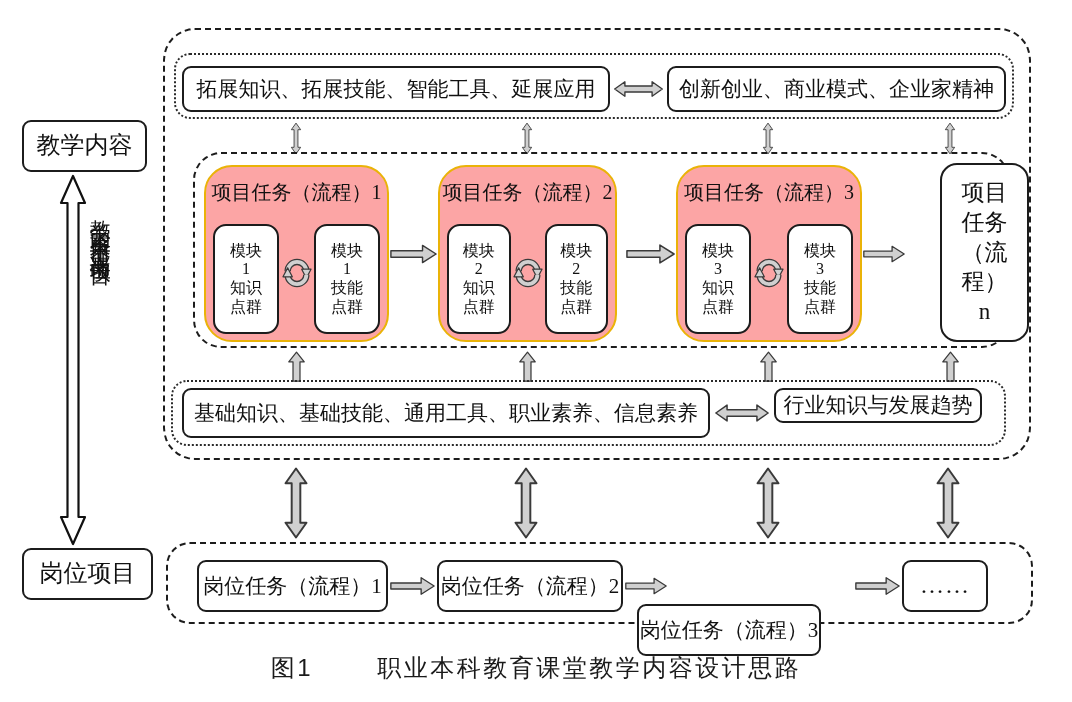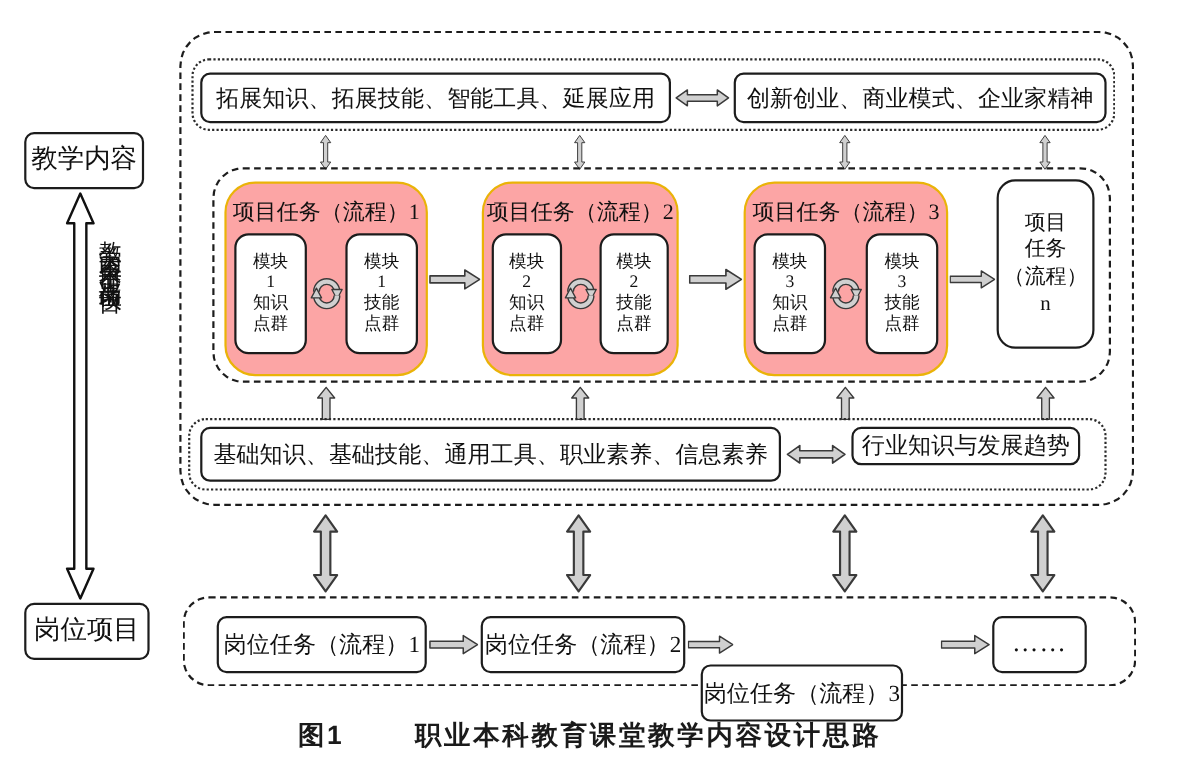--- a/index.html
+++ b/index.html
@@ -13,70 +13,70 @@
     display:flex;align-items:center;justify-content:center;text-align:center;
     box-sizing:border-box;line-height:1.15;
   }
   .dash-rect{position:absolute;box-sizing:border-box;background:transparent;}
   #outer-rect{left:163px;top:28px;width:868px;height:432px;border:2.5px dashed #1c1c1c;border-radius:32px;}
   #top-band{left:174px;top:53px;width:840px;height:66px;border:2px dotted #2a2a2a;border-radius:16px;}
   #middle-band{left:193px;top:152px;width:817px;height:196px;border:2.5px dashed #1c1c1c;border-radius:28px;}
   #bottom-band{left:171px;top:380px;width:835px;height:66px;border:2px dotted #2a2a2a;border-radius:16px;}
   #job-band{left:166px;top:542px;width:867px;height:82px;border:2.5px dashed #1c1c1c;border-radius:24px;}
 
-  #teach-box{left:22px;top:120px;width:109px;height:52px;font-size:24px;}
-  #jobproj-box{left:22px;top:548px;width:114px;height:52px;font-size:24px;}
+  #teach-box{left:22px;top:120px;width:125px;height:52px;font-size:24px;}
+  #jobproj-box{left:22px;top:548px;width:131px;height:52px;font-size:24px;}
   #left-arrow{left:58px;top:174px;width:30px;height:372px;}
   #left-vtext{
     left:87px;top:203px;height:330px;font-size:21px;
     writing-mode:vertical-rl;text-orientation:upright;letter-spacing:4px;line-height:1.2;
   }
 
   #boxA{left:182px;top:66px;width:428px;height:46px;font-size:21px;}
   #arrAB{left:613px;top:77px;width:51px;height:24px;}
   #boxB{left:667px;top:66px;width:339px;height:46px;font-size:21px;}
 
   .v-arrow-sm{width:20px;height:33px;top:122px;}
   #va1{left:286px;} #va2{left:517px;} #va3{left:758px;} #va4{left:940px;}
 
   .project-box{position:absolute;top:165px;height:177px;background:#fca5a5;border:2px solid #eab308;border-radius:28px;box-sizing:border-box;}
   #p1{left:204px;width:185px;} #p2{left:438px;width:179px;} #p3{left:676px;width:186px;}
   .project-title{display:block;text-align:center;margin-top:12px;font-size:20px;white-space:nowrap;}
   .module-row{display:flex;justify-content:space-between;align-items:center;padding:0 7px;margin-top:6px;}
   .module-box{
     width:66px;height:110px;background:#fff;border:2px solid #1c1c1c;border-radius:13px;
     display:flex;align-items:center;justify-content:center;text-align:center;
-    font-size:16px;line-height:1.17;white-space:pre-line;box-sizing:border-box;
+    font-size:16px;line-height:1.17;white-space:pre-line;box-sizing:border-box;margin-top:12px;
   }
   .cycle-icon{width:34px;height:34px;flex:0 0 auto;}
 
   .r-arrow{position:absolute;top:242px;height:24px;}
   #arr12{left:390px;width:47px;} #arr23{left:626px;width:49px;} #arr3n{left:863px;width:42px;}
 
-  #nbox{left:906px;top:163px;width:89px;height:154px;border-radius:17px;font-size:19px;line-height:1.3;white-space:pre-line;}
+  #nbox{left:940px;top:163px;width:89px;height:179px;border-radius:17px;font-size:23px;line-height:1.3;white-space:pre-line;}
 
   .up-arrow{width:19px;height:31px;top:351px;}
   #ua1{left:287px;} #ua2{left:518px;} #ua3{left:759px;} #ua4{left:941px;}
 
   #boxC{left:182px;top:388px;width:528px;height:50px;font-size:21px;}
   #arrCD{left:714px;top:401px;width:56px;height:24px;}
   #boxD{left:774px;top:388px;width:208px;height:35px;font-size:21px;}
 
   .v-arrow-lg{width:30px;height:74px;top:466px;}
   #la1{left:281px;} #la2{left:511px;} #la3{left:753px;} #la4{left:933px;}
 
   .job-box{position:absolute;top:560px;height:52px;font-size:21px;}
   #j1{left:197px;width:191px;} #j2{left:437px;width:186px;} #j3{left:637px;width:184px;margin-top:44px;}
   #j4{left:902px;width:86px;font-size:24px;letter-spacing:1px;}
   .job-arrow{position:absolute;top:574px;height:24px;}
   #ja1{left:390px;width:45px;} #ja2{left:625px;width:42px;} #ja3{left:855px;width:45px;}
 
   #caption{
     left:0;right:0;top:652px;display:flex;justify-content:center;gap:64px;
-    font-family:"Liberation Sans","DejaVu Sans",sans-serif;font-weight:700;
+    font-family:"Liberation Sans","DejaVu Sans",sans-serif;font-weight:400;
     font-size:24px;letter-spacing:2.5px;color:#1a1a1a;
   }
   svg{display:block;}
 </style>
 </head>
 <body>
 
 <div class="stage">
 
   <svg width="0" height="0" style="position:absolute">

